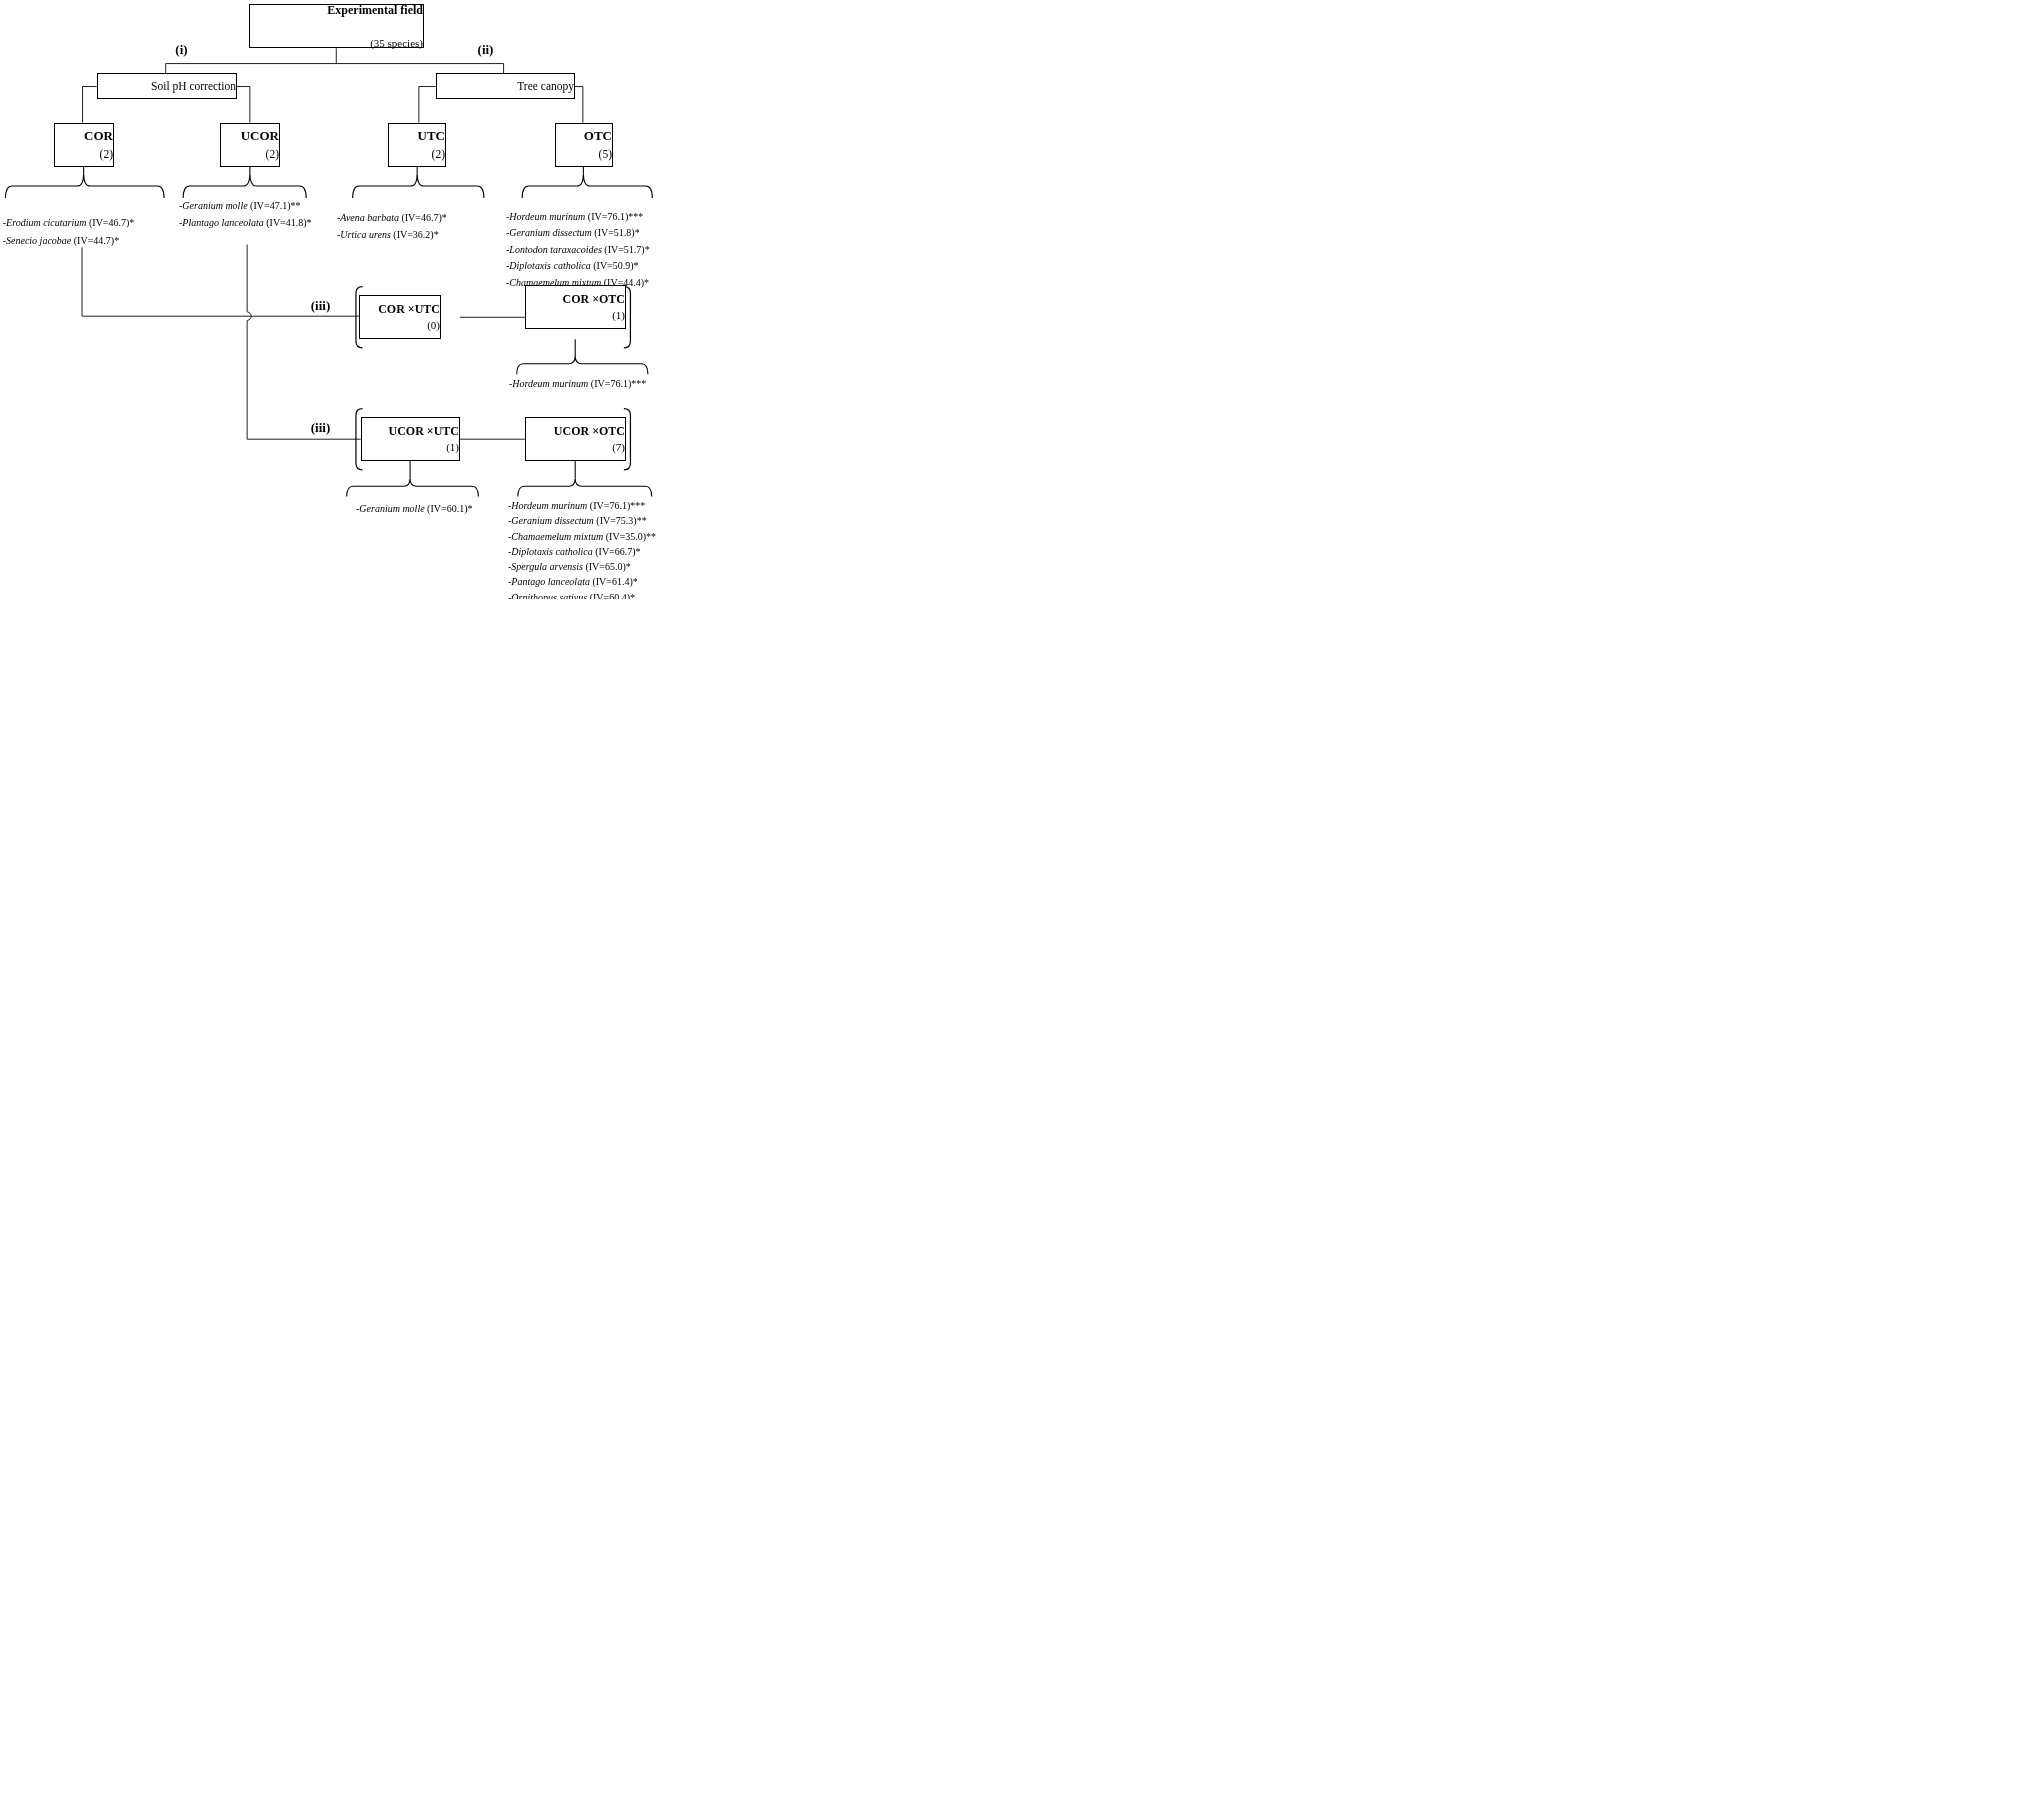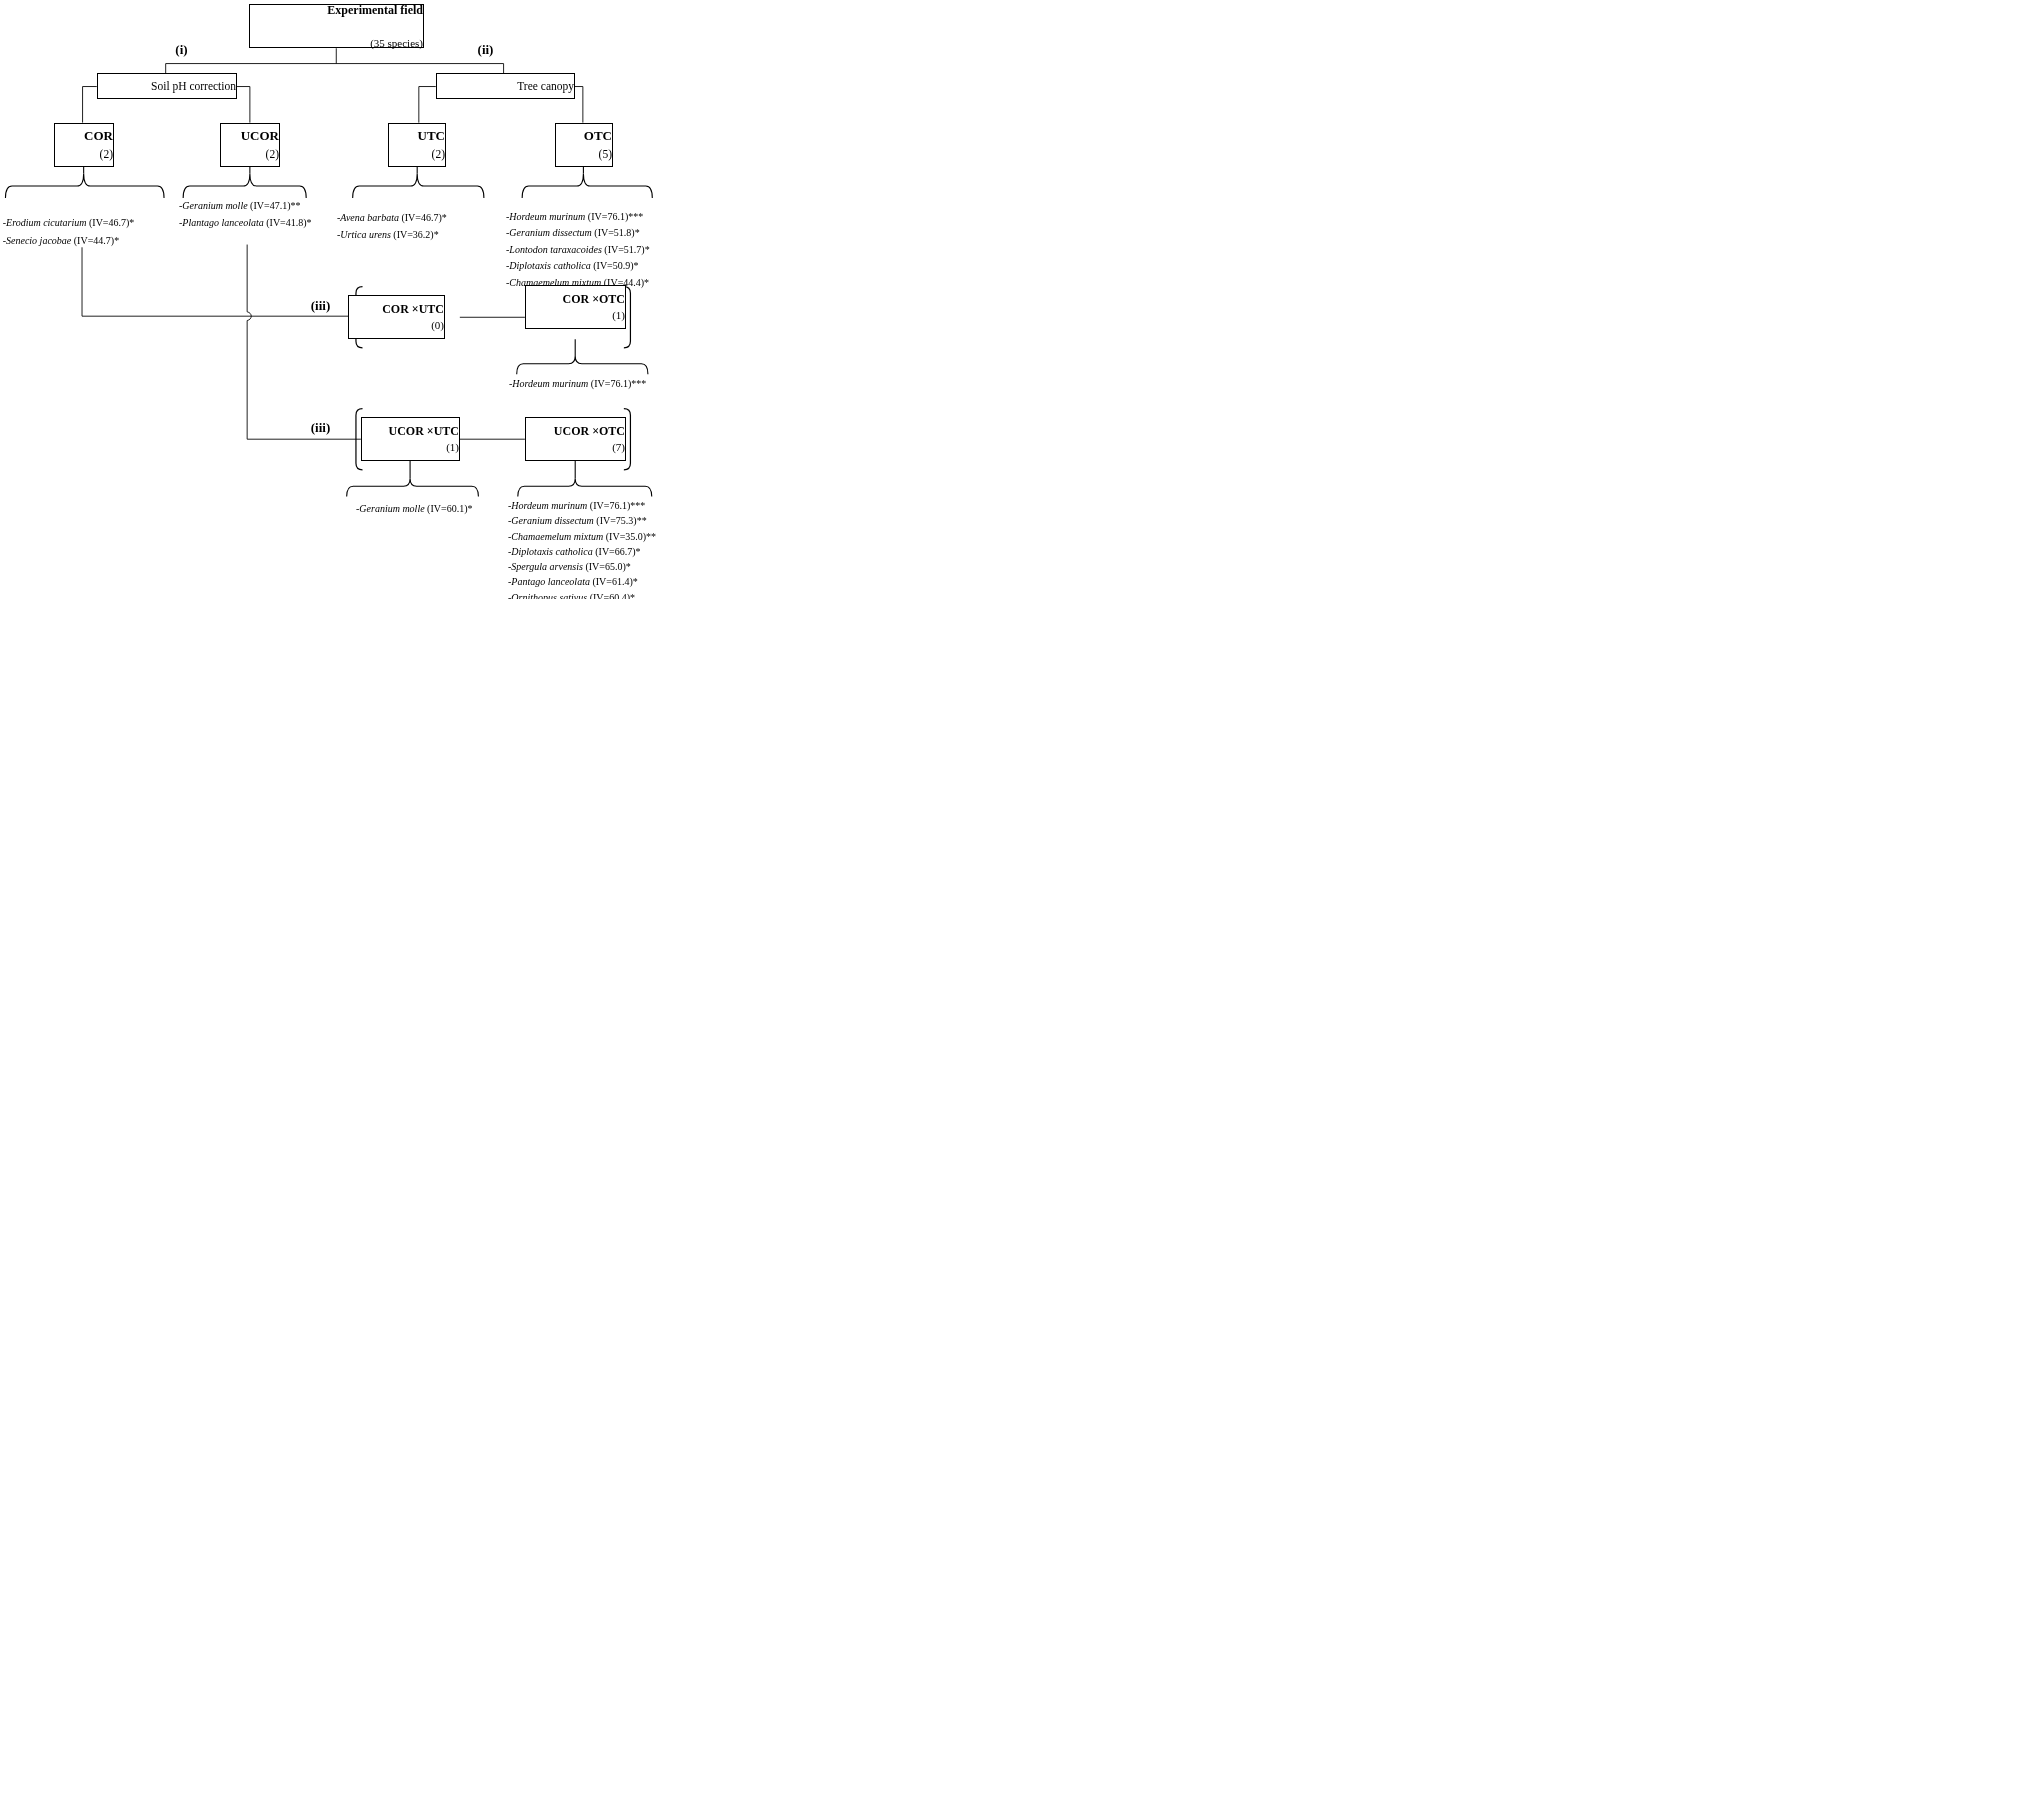--- a/index.html
+++ b/index.html
@@ -159,21 +159,21 @@
     <div class="species-line"><span class="sp-name">-Urtica urens</span> <span class="sp-iv">(IV=36.2)*</span></div>
   </div>
   <div class="species-list lh30" style="left:506px; top:209px;">
     <div class="species-line"><span class="sp-name">-Hordeum murinum</span> <span class="sp-iv">(IV=76.1)***</span></div>
     <div class="species-line"><span class="sp-name">-Geranium dissectum</span> <span class="sp-iv">(IV=51.8)*</span></div>
     <div class="species-line"><span class="sp-name">-Lontodon taraxacoides</span> <span class="sp-iv">(IV=51.7)*</span></div>
     <div class="species-line"><span class="sp-name">-Diplotaxis catholica</span> <span class="sp-iv">(IV=50.9)*</span></div>
     <div class="species-line"><span class="sp-name">-Chamaemelum mixtum</span> <span class="sp-iv">(IV=44.4)*</span></div>
   </div>
 
-  <div class="node-box int-box" style="left:348px; top:295px; width:97px; height:44px;">
+  <div class="node-box int-box" style="left:359px; top:295px; width:82px; height:44px;">
     <div class="i-label">COR ×UTC</div>
     <div class="i-count">(0)</div>
   </div>
   <div class="node-box int-box" style="left:525px; top:285px; width:101px; height:44px;">
     <div class="i-label">COR ×OTC</div>
     <div class="i-count">(1)</div>
   </div>
 
   <div class="species-list lh30" style="left:509px; top:376px;">
     <div class="species-line"><span class="sp-name">-Hordeum murinum</span> <span class="sp-iv">(IV=76.1)***</span></div>

